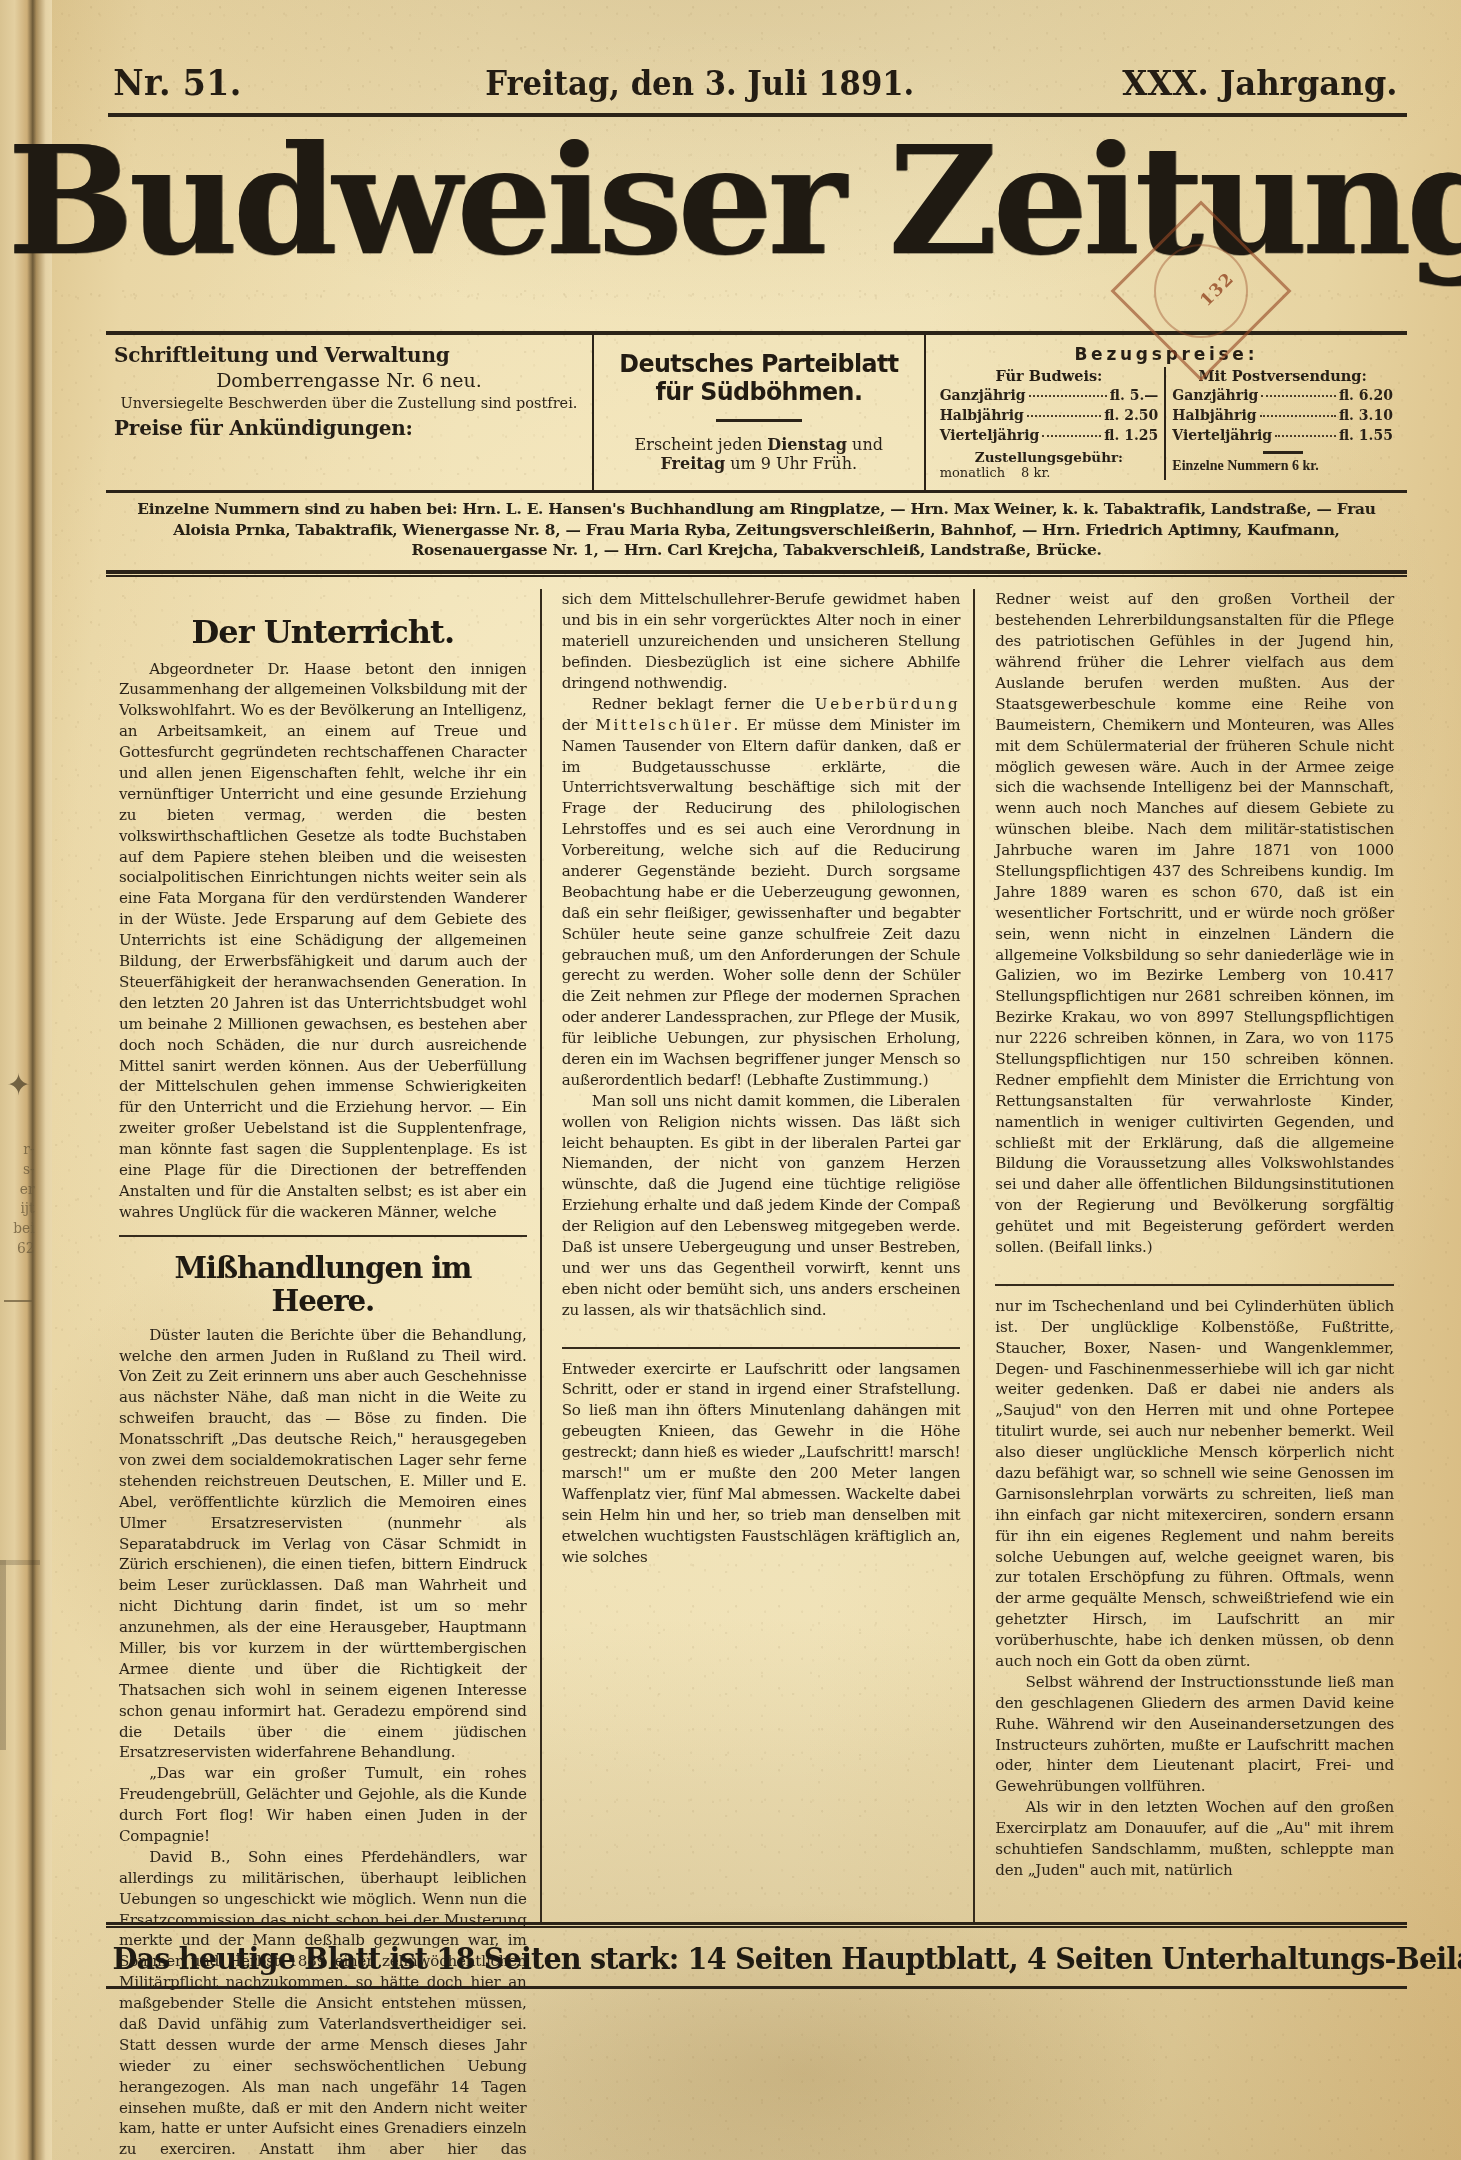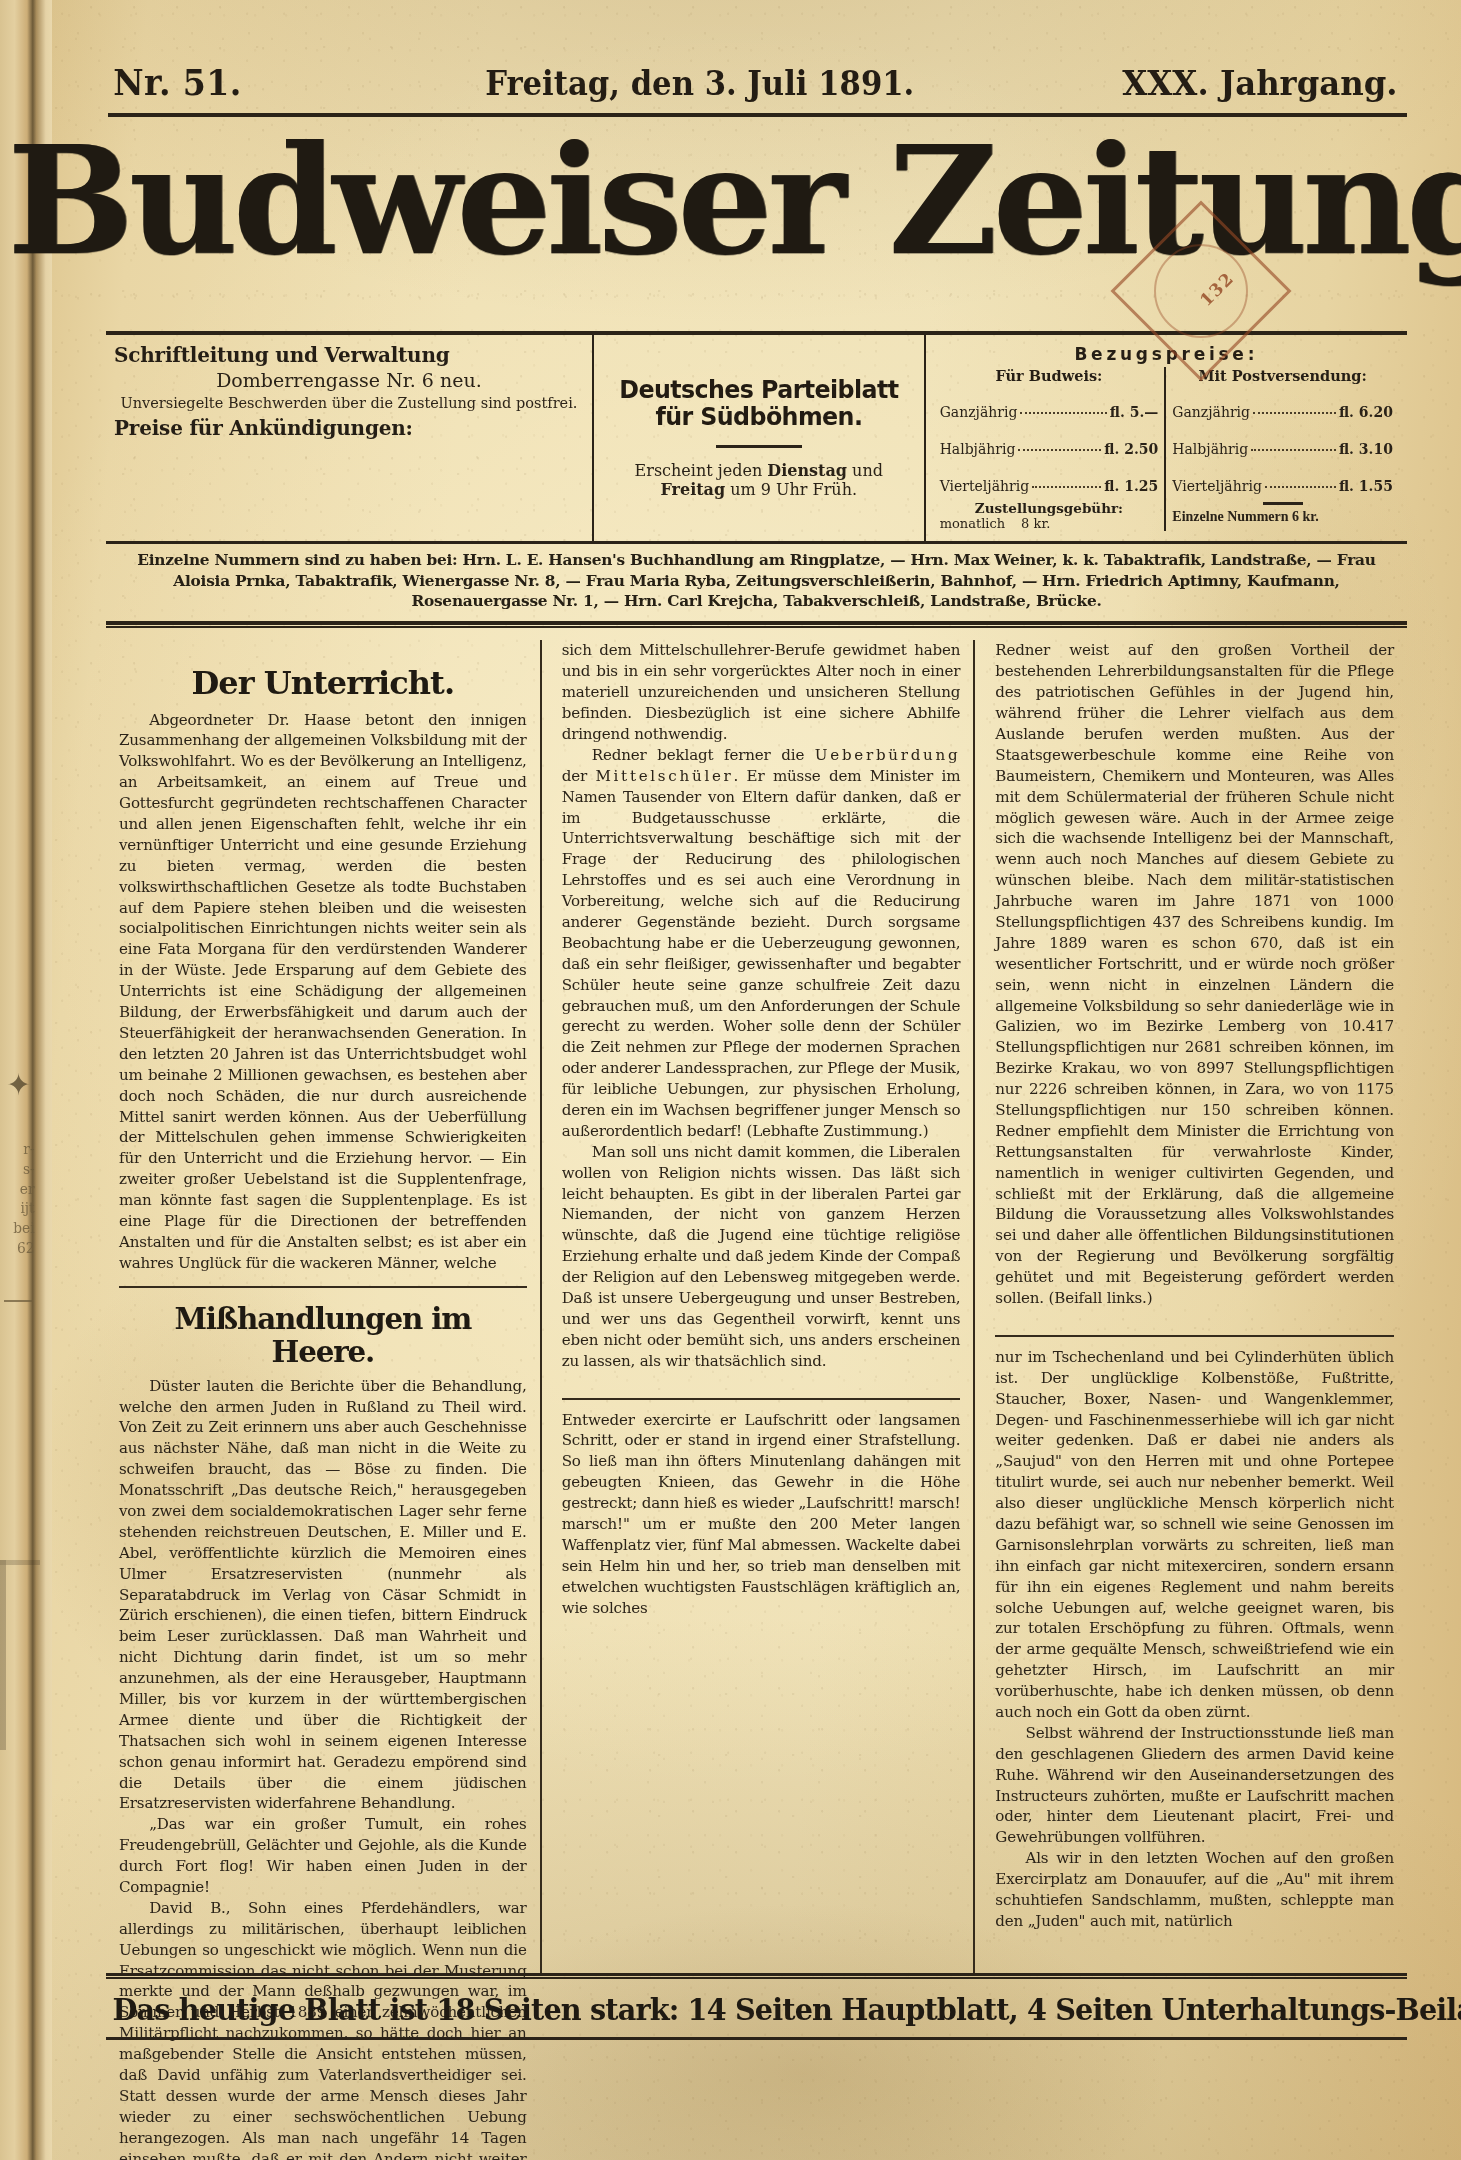--- a/index.html
+++ b/index.html
@@ -295,21 +295,21 @@
     color: #251e15;
   }
   .price-row {
     display: flex;
     align-items: baseline;
     font-family: "DejaVu Serif", serif;
     font-size: 14px;
     color: #2a2218;
     line-height: 1.42;
   }
-  .price-row .lbl { white-space: nowrap; font-weight: 400; margin-top: 17px; }
+  .price-row .lbl { white-space: nowrap; font-weight: 700; }
   .price-row .dots {
     flex: 1;
     margin: 0 3px;
     border-bottom: 2px dotted #4a3d28;
     transform: translateY(-3px);
   }
   .price-row .val { white-space: nowrap; font-weight: 700; }
   .fee-title {
     text-align: center;
     font-family: "DejaVu Serif", serif;

